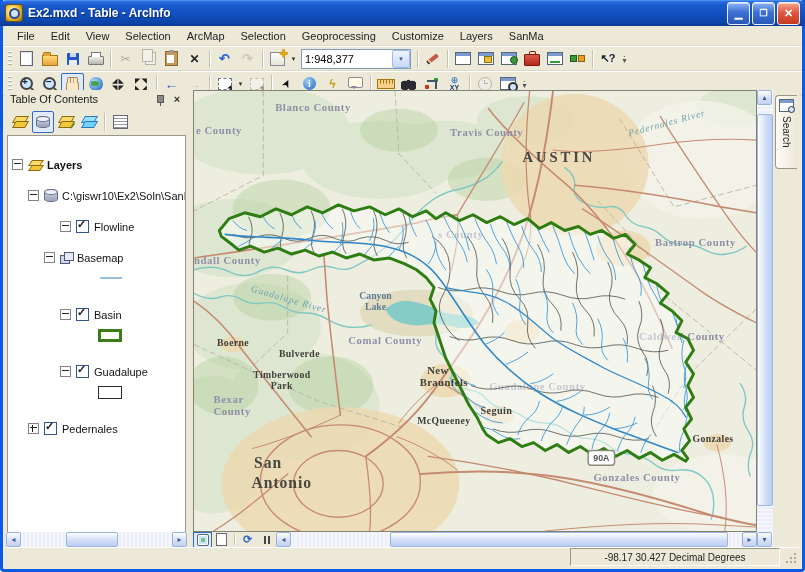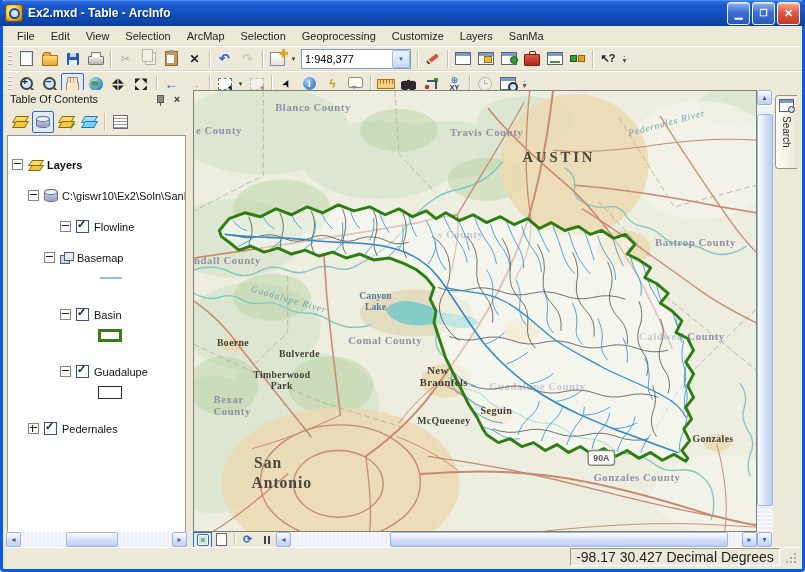--- a/index.html
+++ b/index.html
@@ -179,21 +179,21 @@
   .mvb .pause i{width:2px;height:8px;background:#444;display:block;}
   .vscroll{width:16px;display:flex;flex-direction:column;background:#f2f4fb;flex:none;}
   .right-strip{width:26px;flex:none;background:#ece9d8;position:relative;}
   .search-tab{position:absolute;top:5px;left:2px;width:22px;height:74px;background:linear-gradient(90deg,#fdfcf6,#ece8d8);border:1px solid #9a968a;border-right:none;border-radius:4px 0 0 4px;display:flex;flex-direction:column;align-items:center;padding-top:3px;box-sizing:border-box;}
   .search-tab .ico{width:13px;height:11px;border:1px solid #567;background:#fff;position:relative;flex:none;margin-bottom:4px;}
   .search-tab .ico::before{content:"";position:absolute;top:0;left:0;right:0;height:3px;background:#7a9ad0;}
   .search-tab .ico::after{content:"";position:absolute;right:-2px;bottom:-2px;width:5px;height:5px;border:1.5px solid #333;border-radius:50%;background:#cfe6ff;}
   .search-tab .vtext{writing-mode:vertical-rl;font-size:10px;color:#222;}
   
   .statusbar{position:absolute;left:3px;right:3px;bottom:3px;height:19px;background:#ece9d8;border-top:1px solid #fff;display:flex;align-items:center;padding:0 2px;box-sizing:border-box;}
-  .coords{margin-left:auto;width:208px;height:16px;border:1px solid;border-color:#9b9788 #fff #fff #9b9788;display:flex;align-items:center;justify-content:center;color:#222;font-size:14px;}
+  .coords{margin-left:auto;width:208px;height:16px;border:1px solid;border-color:#9b9788 #fff #fff #9b9788;display:flex;align-items:center;justify-content:center;color:#222;font-size:10px;}
   .grip-dots{width:13px;height:13px;margin-left:4px;background:radial-gradient(circle at 3px 11px,#b0ac9c 1.2px,transparent 1.6px),radial-gradient(circle at 7px 11px,#b0ac9c 1.2px,transparent 1.6px),radial-gradient(circle at 11px 11px,#b0ac9c 1.2px,transparent 1.6px),radial-gradient(circle at 7px 7px,#b0ac9c 1.2px,transparent 1.6px),radial-gradient(circle at 11px 7px,#b0ac9c 1.2px,transparent 1.6px),radial-gradient(circle at 11px 3px,#b0ac9c 1.2px,transparent 1.6px);}
   
   text{font-family:"Liberation Serif",serif;}
   .cty{fill:#8f8fa8;font-weight:bold;font-size:11px;letter-spacing:.6px;}
   .city{fill:#3f3f39;font-weight:bold;font-size:10px;letter-spacing:.4px;}
   .bigcity{fill:#474740;font-weight:bold;font-size:15px;letter-spacing:3px;}
   .riv{fill:#6fa3ad;font-style:italic;font-size:9.5px;letter-spacing:1px;}
   .lake{fill:#5b7c92;font-weight:bold;font-size:10px;}
 </style>
 </head>

